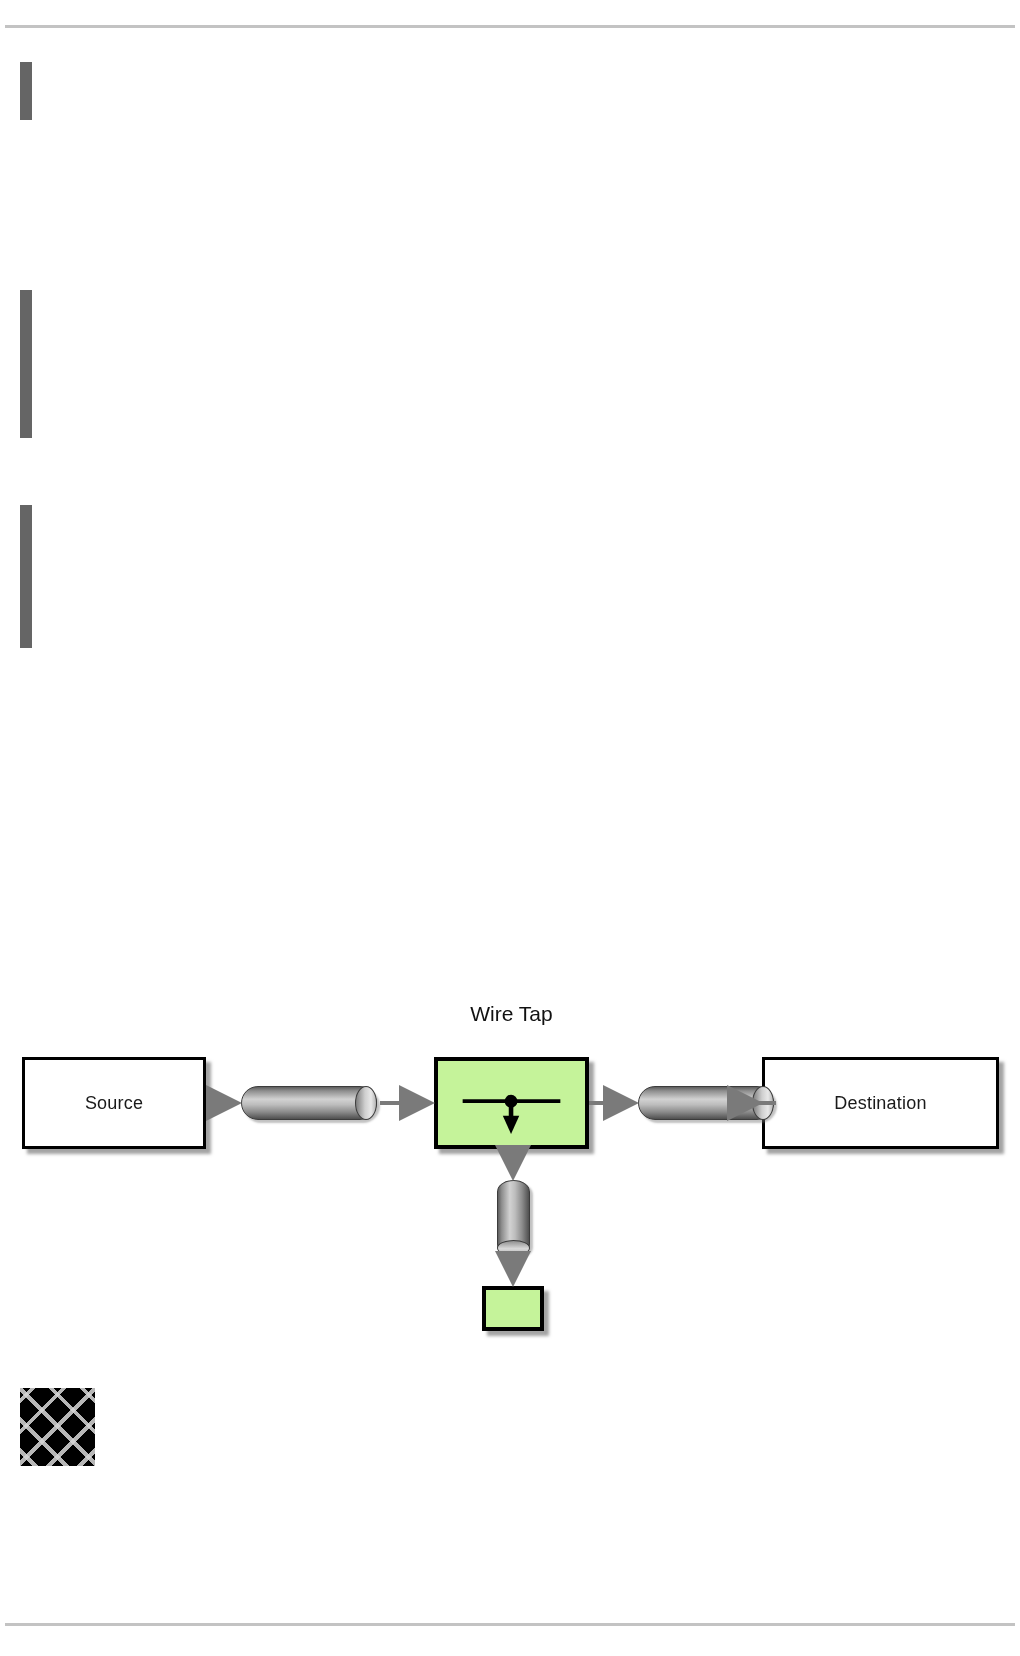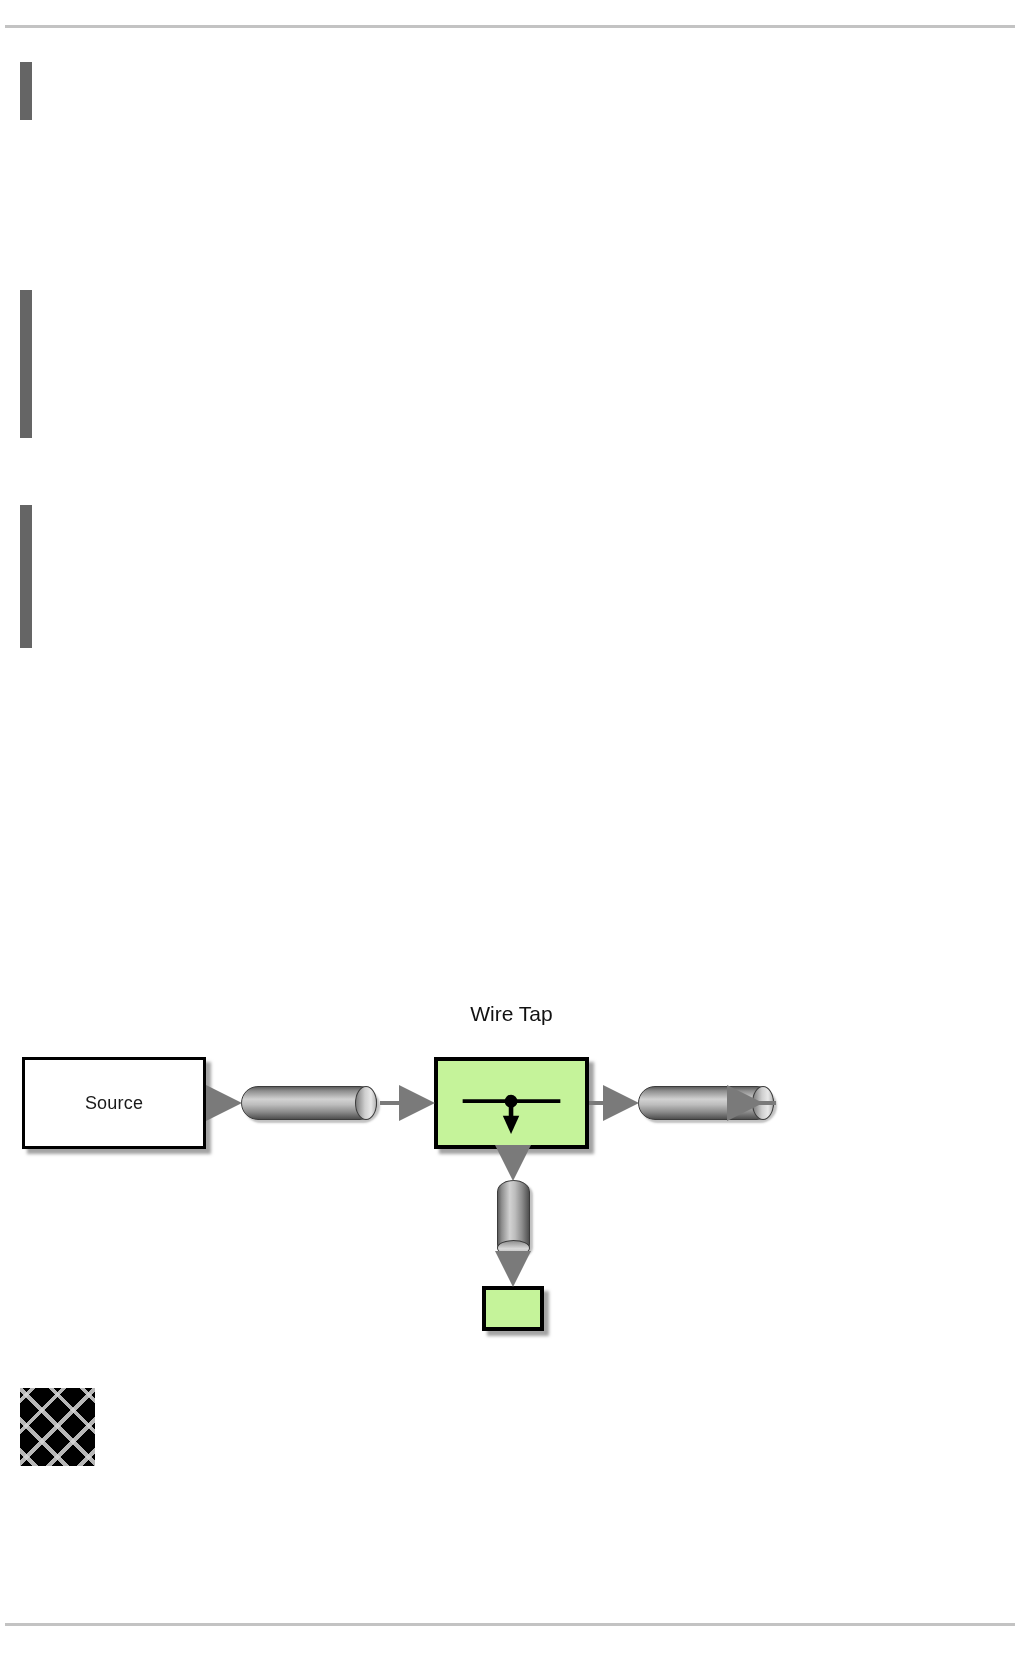--- a/index.html
+++ b/index.html
@@ -199,20 +199,23 @@
 
     <div class="node-box green" id="node-wiretap">
       <svg id="wiretap-glyph" viewBox="0 0 155 92">
         <line x1="24" y1="44" x2="131" y2="44" stroke="#000000" stroke-width="4"></line>
         <circle cx="77" cy="44" r="7" fill="#000000"></circle>
         <line x1="77" y1="44" x2="77" y2="66" stroke="#000000" stroke-width="5"></line>
         <polygon points="68,60 86,60 77,80" fill="#000000"></polygon>
       </svg>
     </div>
 
+    <div class="node-box" id="node-destination">
+      <span>Destination</span>
+    </div>
 
     <div class="node-box green" id="node-tap-sink"></div>
 
     <div class="pipe-h" id="pipe-1"></div>
     <div class="pipe-h" id="pipe-2"></div>
     <div id="pipe-v"></div>
 
     <svg id="connectors">
       <defs>
         <marker id="ah" markerWidth="9" markerHeight="9" refX="8" refY="4.5" orient="auto" markerUnits="strokeWidth">

